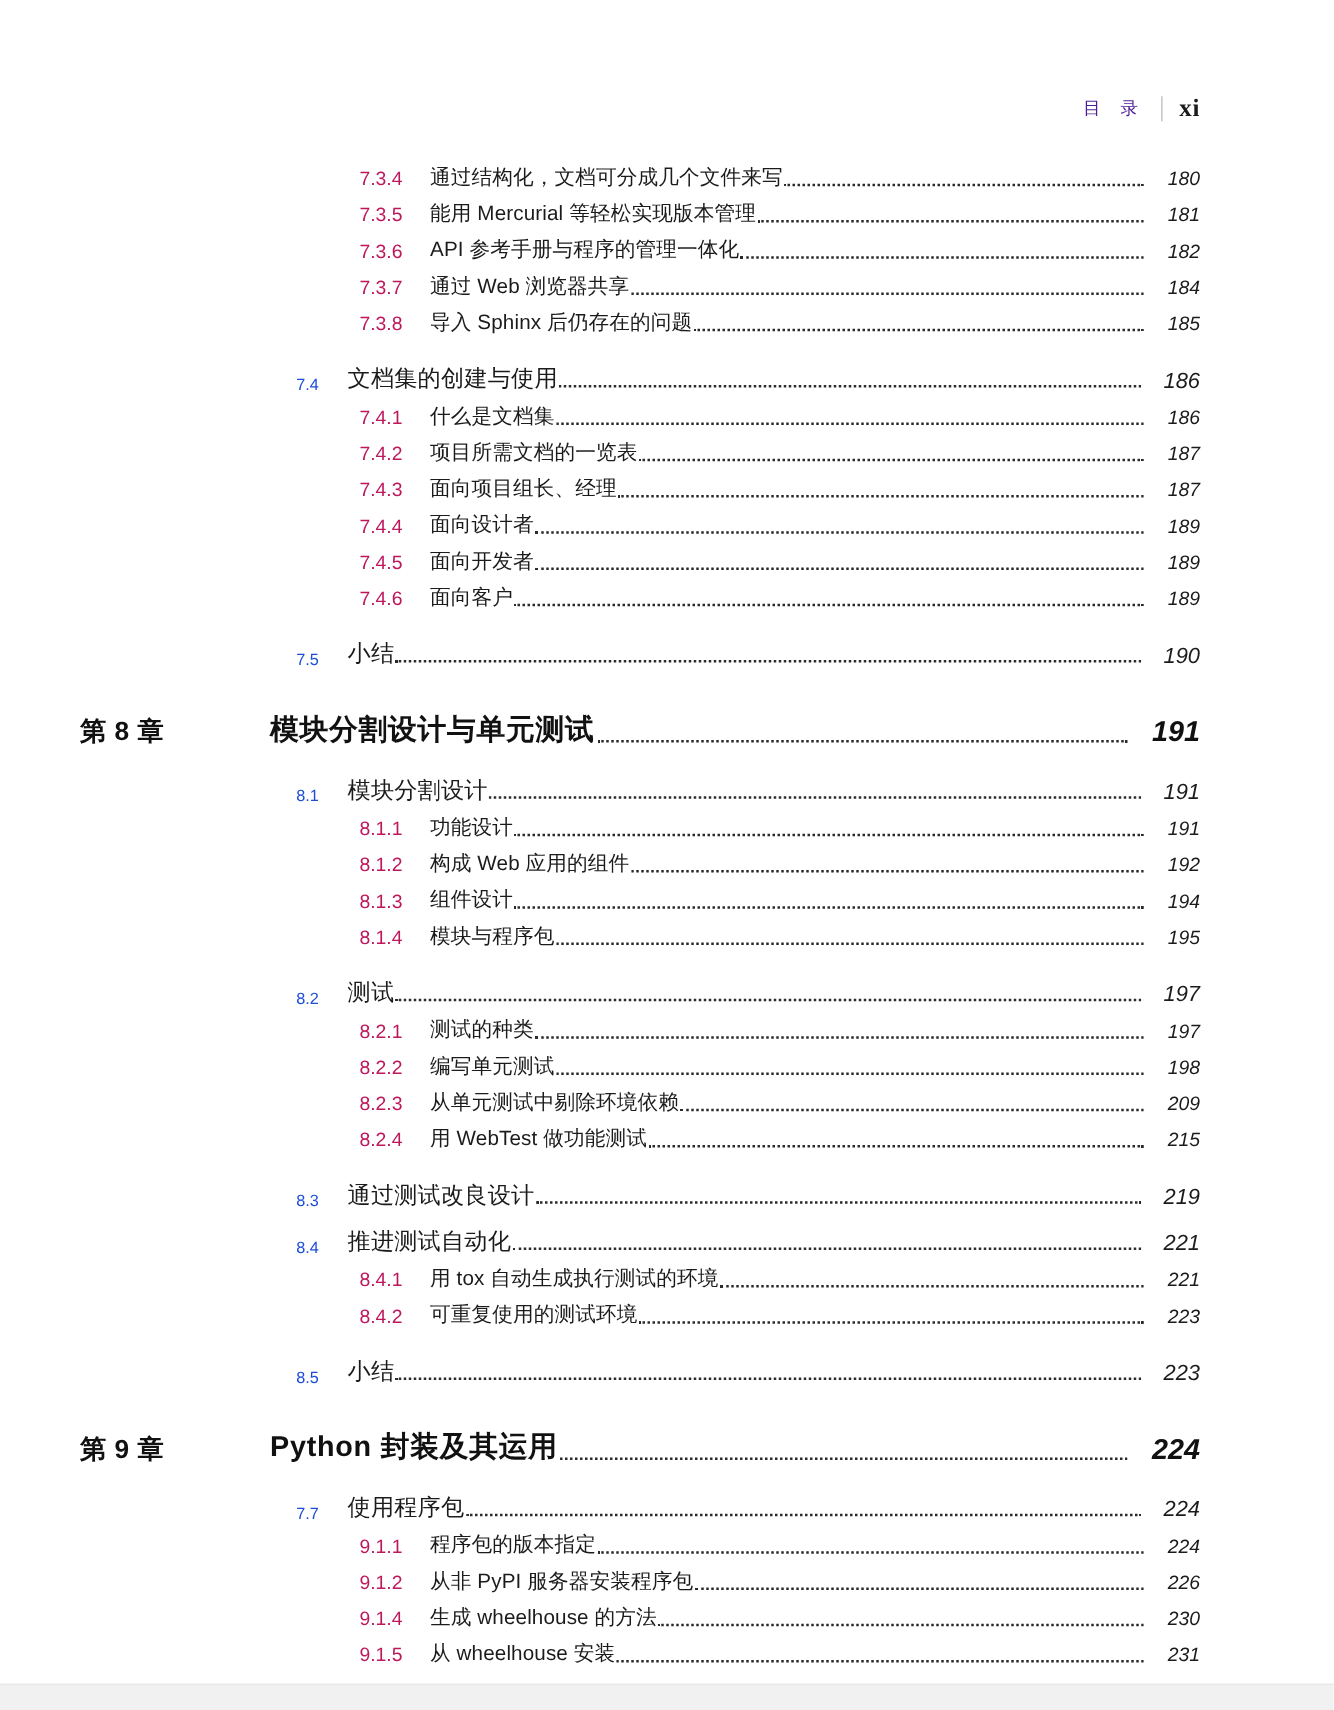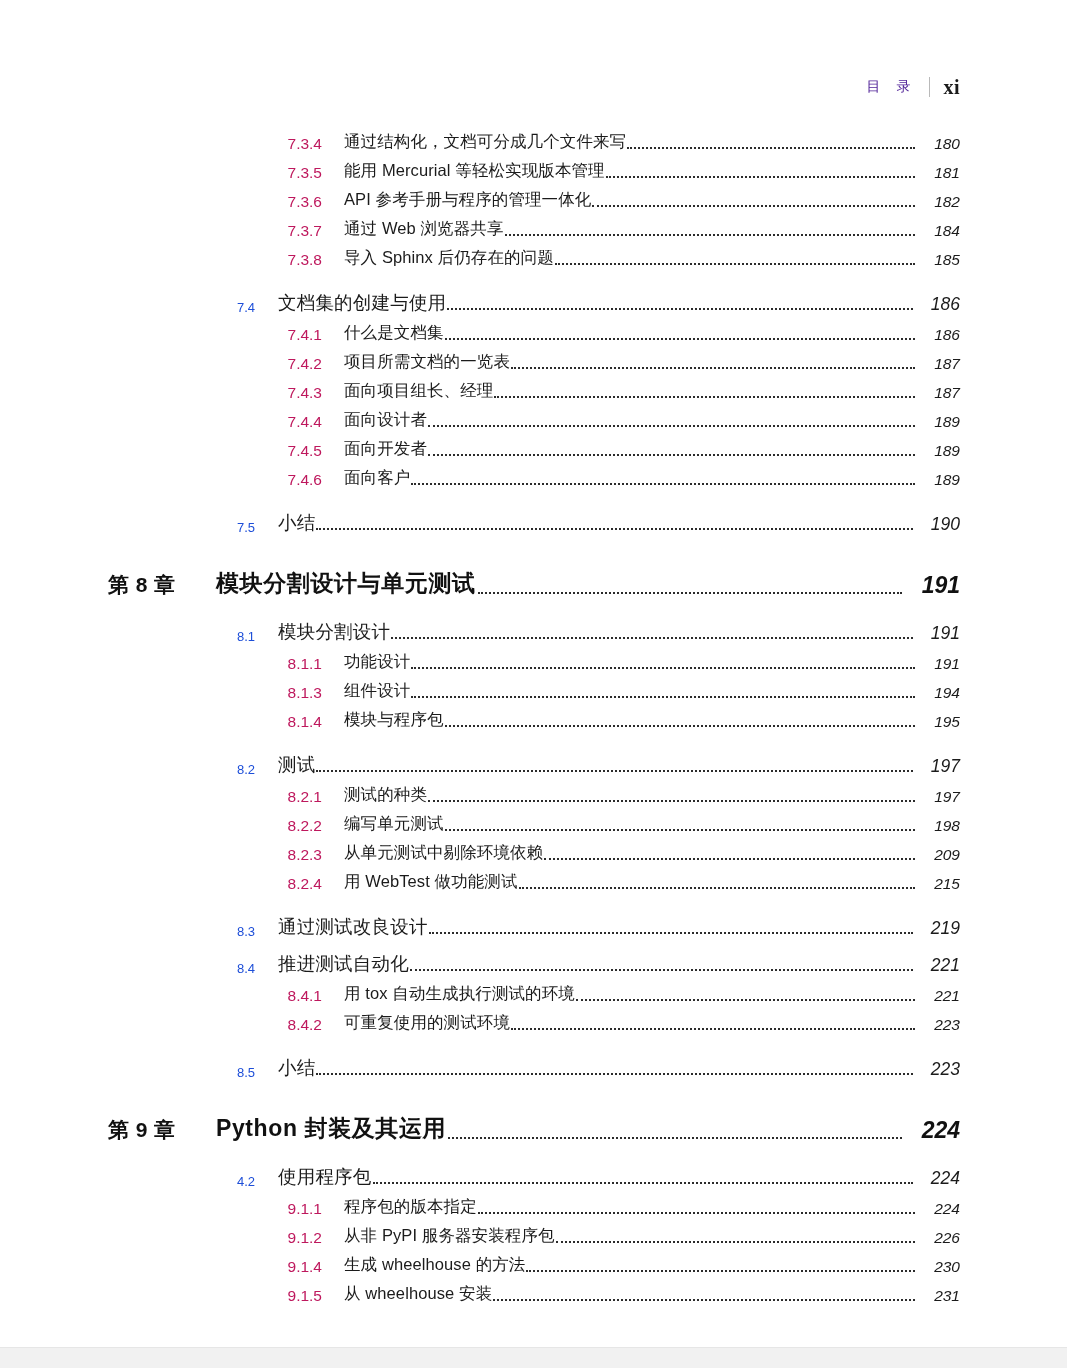--- a/index.html
+++ b/index.html
@@ -147,21 +147,21 @@
 
   
   .chap {
     height: 44px;
     align-items: flex-end;
     margin-top: 20px;
     margin-bottom: 8px;
   }
   .chap .num {
     width: 216px;
-    padding-left: 108px;
+    padding-left: 64px;
     text-align: left;
     font-size: 21px;
     font-weight: bold;
     letter-spacing: 0.4px;
     color: #111111;
   }
   .chap .title {
     font-size: 23px;
     font-weight: bold;
     letter-spacing: 0.6px;
@@ -295,20 +295,26 @@
         <span class="leader"></span>
         <span class="pg">191</span>
       </div>
       <div class="row lvl3">
         <span class="num">8.1.1</span>
         <span class="title">功能设计</span>
         <span class="leader"></span>
         <span class="pg">191</span>
       </div>
       <div class="row lvl3">
+        <span class="num">8.1.2</span>
+        <span class="title">构成 Web 应用的组件</span>
+        <span class="leader"></span>
+        <span class="pg">192</span>
+      </div>
+      <div class="row lvl3">
         <span class="num">8.1.3</span>
         <span class="title">组件设计</span>
         <span class="leader"></span>
         <span class="pg">194</span>
       </div>
       <div class="row lvl3">
         <span class="num">8.1.4</span>
         <span class="title">模块与程序包</span>
         <span class="leader"></span>
         <span class="pg">195</span>
@@ -373,21 +379,21 @@
         <span class="leader"></span>
         <span class="pg">223</span>
       </div>
       <div class="row chap">
         <span class="num">第 9 章</span>
         <span class="title">Python 封装及其运用</span>
         <span class="leader"></span>
         <span class="pg">224</span>
       </div>
       <div class="row lvl2">
-        <span class="num">4.2</span>
+        <span class="num">7.7</span>
         <span class="title">使用程序包</span>
         <span class="leader"></span>
         <span class="pg">224</span>
       </div>
       <div class="row lvl3">
         <span class="num">9.1.1</span>
         <span class="title">程序包的版本指定</span>
         <span class="leader"></span>
         <span class="pg">224</span>
       </div>

